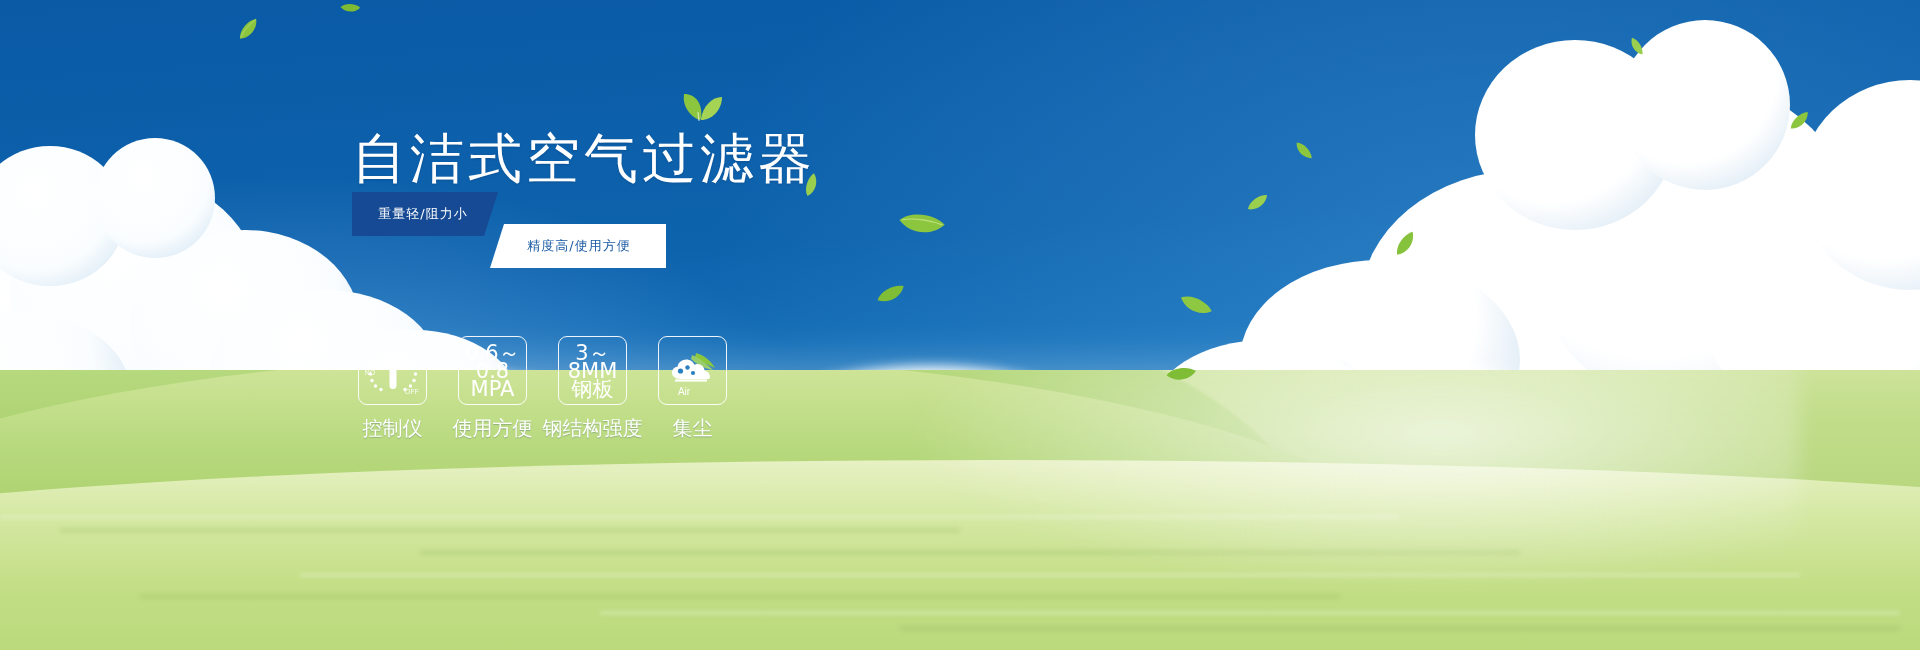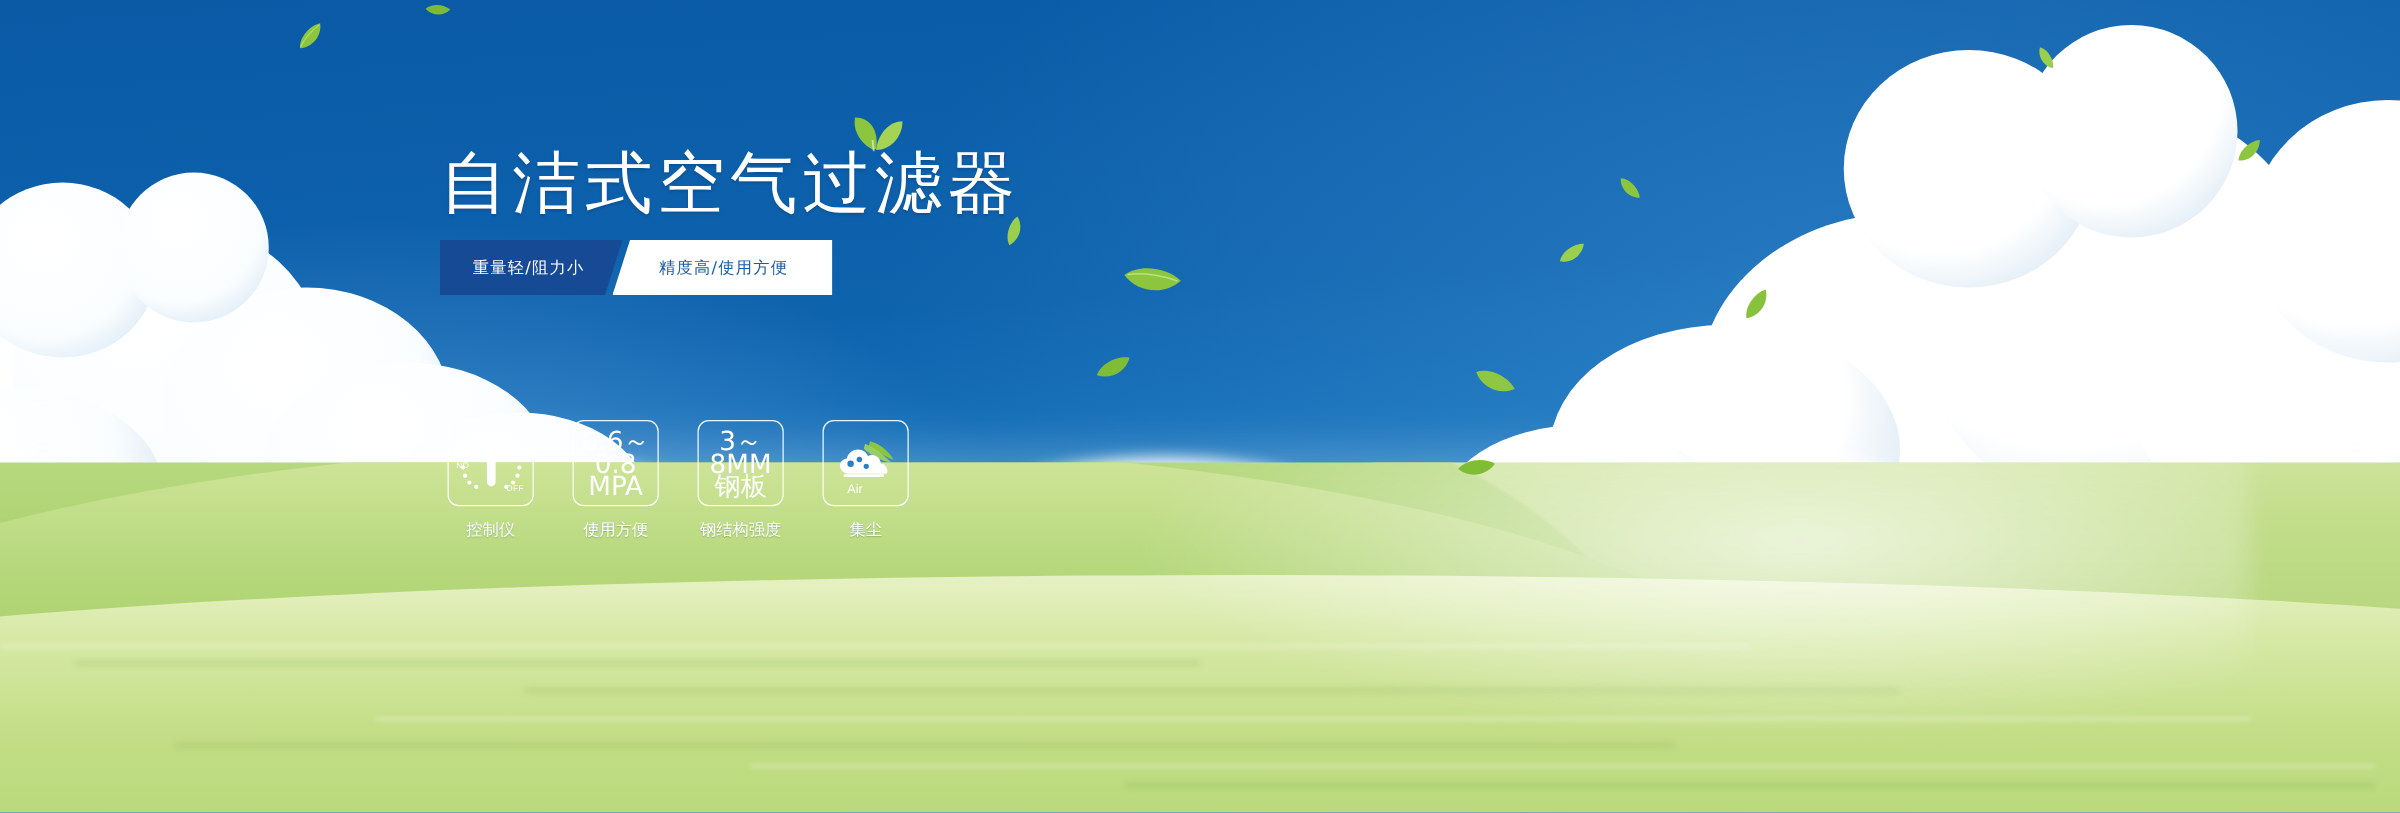--- a/index.html
+++ b/index.html
@@ -84,21 +84,21 @@
   }
 
   
   .leaf{ position:absolute; }
   .leaf svg{ display:block; }
 
   
   .content{ position:absolute; left:0; top:0; width:1920px; height:650px; }
 
   .title{
-    position:absolute; left:352px; top:116px;
+    position:absolute; left:352px; top:128px;
     font-size:54px; line-height:62px; color:#ffffff;
     letter-spacing:4px; font-weight:400;
     font-family:"DejaVu Sans","Liberation Sans",sans-serif;
     text-shadow:0 1px 2px rgba(0,40,90,.25);
     white-space:nowrap;
   }
   .title-leaf{ position:absolute; left:676px; top:88px; }
 
   
   .pills{ position:absolute; left:352px; top:192px; height:44px; display:flex; }
@@ -112,36 +112,37 @@
     padding:0 20px 0 16px;
     clip-path:polygon(0 0, 100% 0, calc(100% - 14px) 100%, 0 100%);
     width:146px;
   }
   .pill-b{
     background:#ffffff; color:#1b5ba3;
     padding:0 18px 0 20px;
     margin-left:-8px;
     clip-path:polygon(14px 0, 100% 0, 100% 100%, 0 100%);
     width:176px;
+    margin-top:32px;
   }
 
   
   .features{ position:absolute; left:358px; top:336px; display:flex; gap:31px; }
   .feature{ width:69px; display:flex; flex-direction:column; align-items:center; }
   .fbox{
     width:69px; height:69px; border:1.6px solid rgba(255,255,255,.92);
     border-radius:9px; display:flex; align-items:center; justify-content:center;
     color:#fff; position:relative;
   }
   .fbox .txt{
     font-size:21px; line-height:18px; text-align:center; color:#fff;
     font-family:"DejaVu Sans","Liberation Sans",sans-serif; letter-spacing:0;
   }
   .fcap{
-    margin-top:10px; font-size:13px; color:#ffffff; white-space:nowrap;
+    margin-top:10px; font-size:20px; color:#ffffff; white-space:nowrap;
     font-family:"DejaVu Sans","Liberation Sans",sans-serif;
     text-shadow:0 1px 1px rgba(0,50,100,.25);
   }
   .gauge-no, .gauge-off{
     position:absolute; font-size:6.5px; color:#fff; letter-spacing:.3px;
     font-family:"Liberation Sans",sans-serif;
   }
   .gauge-no{ left:6px; top:32px; }
   .gauge-off{ right:7px; bottom:9px; }
   .air-label{

